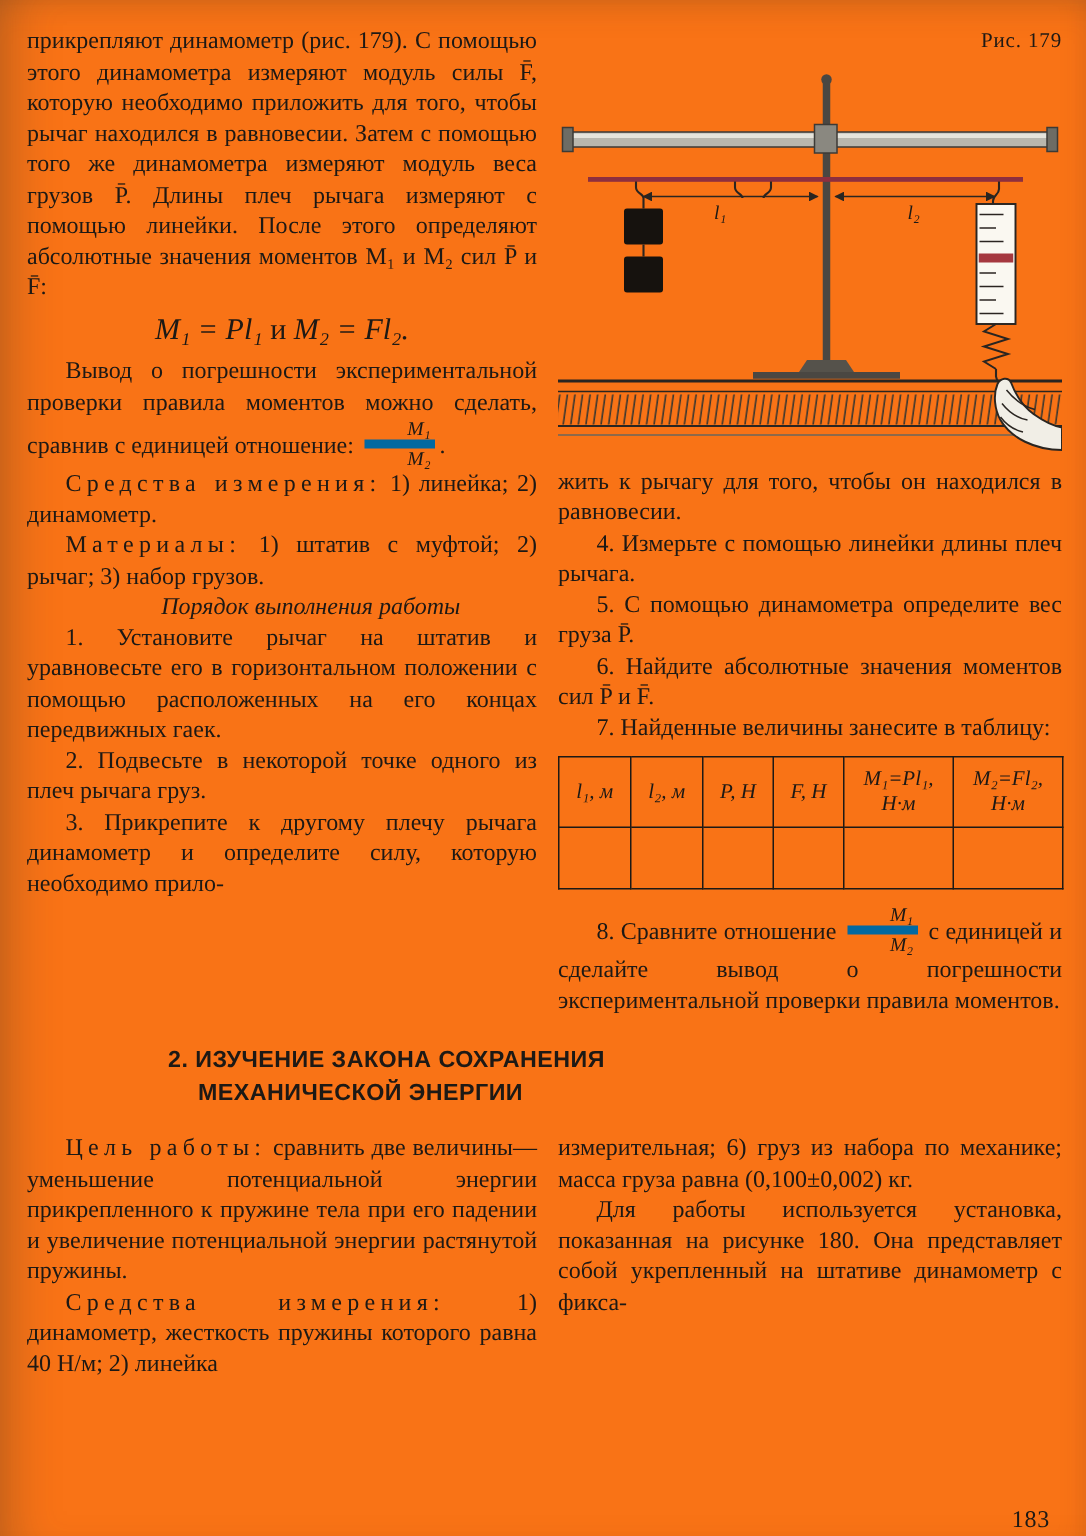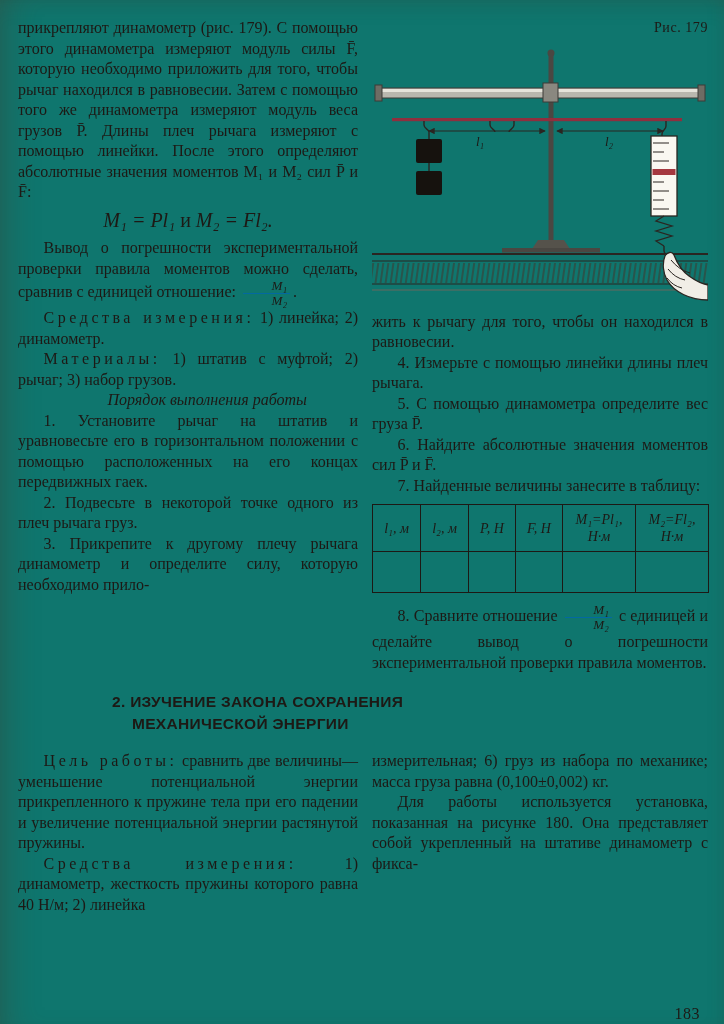--- a/index.html
+++ b/index.html
@@ -1,20 +1,20 @@
 <!DOCTYPE html>
 <html lang="ru"><head>
 <meta charset="utf-8">
 <style>
   html,body{margin:0;padding:0;background:#c9c4b8;}
   .page{
     position:relative;
     width:724px;height:1024px;
     margin:0 auto;
-    background:#0f766e;
+    background:#f97316;
     color:#1d1915;
     font-family:"Liberation Serif","DejaVu Serif",serif;
     font-size:16px;line-height:20.5px;
     box-sizing:border-box;
     padding:18px 14px 10px 18px;
     overflow:hidden;
     box-shadow:inset 28px 0 34px -24px rgba(70,58,42,.38),
                inset 0 18px 26px -20px rgba(70,58,42,.30),
                inset -14px 0 20px -16px rgba(70,58,42,.18);
   }
@@ -34,21 +34,21 @@
   .order{
     font-style:italic;
     text-indent:2.4em;
     text-align:center;
   }
   .frac{
     display:inline-block;vertical-align:-0.62em;
     text-align:center;font-style:italic;
     line-height:1.08;font-size:.82em;margin:0 3px;
   }
-  .frac .num{display:block;border-bottom:1px solid #0369a1;padding:0 3px;}
+  .frac .num{display:block;border-bottom:6px solid #0369a1;padding:0 3px;}
   .frac .den{display:block;padding:0 3px;}
   .figure{margin-bottom:8px;}
   .figure .caption{
     font-size:14px;letter-spacing:.04em;margin:0 0 3px 4px;text-indent:0;text-align:right;
   }
   .figure svg{display:block;}
   svg text{
     font-family:"Liberation Serif","DejaVu Serif",serif;
     font-style:italic;font-size:13px;fill:#1d1915;
   }

